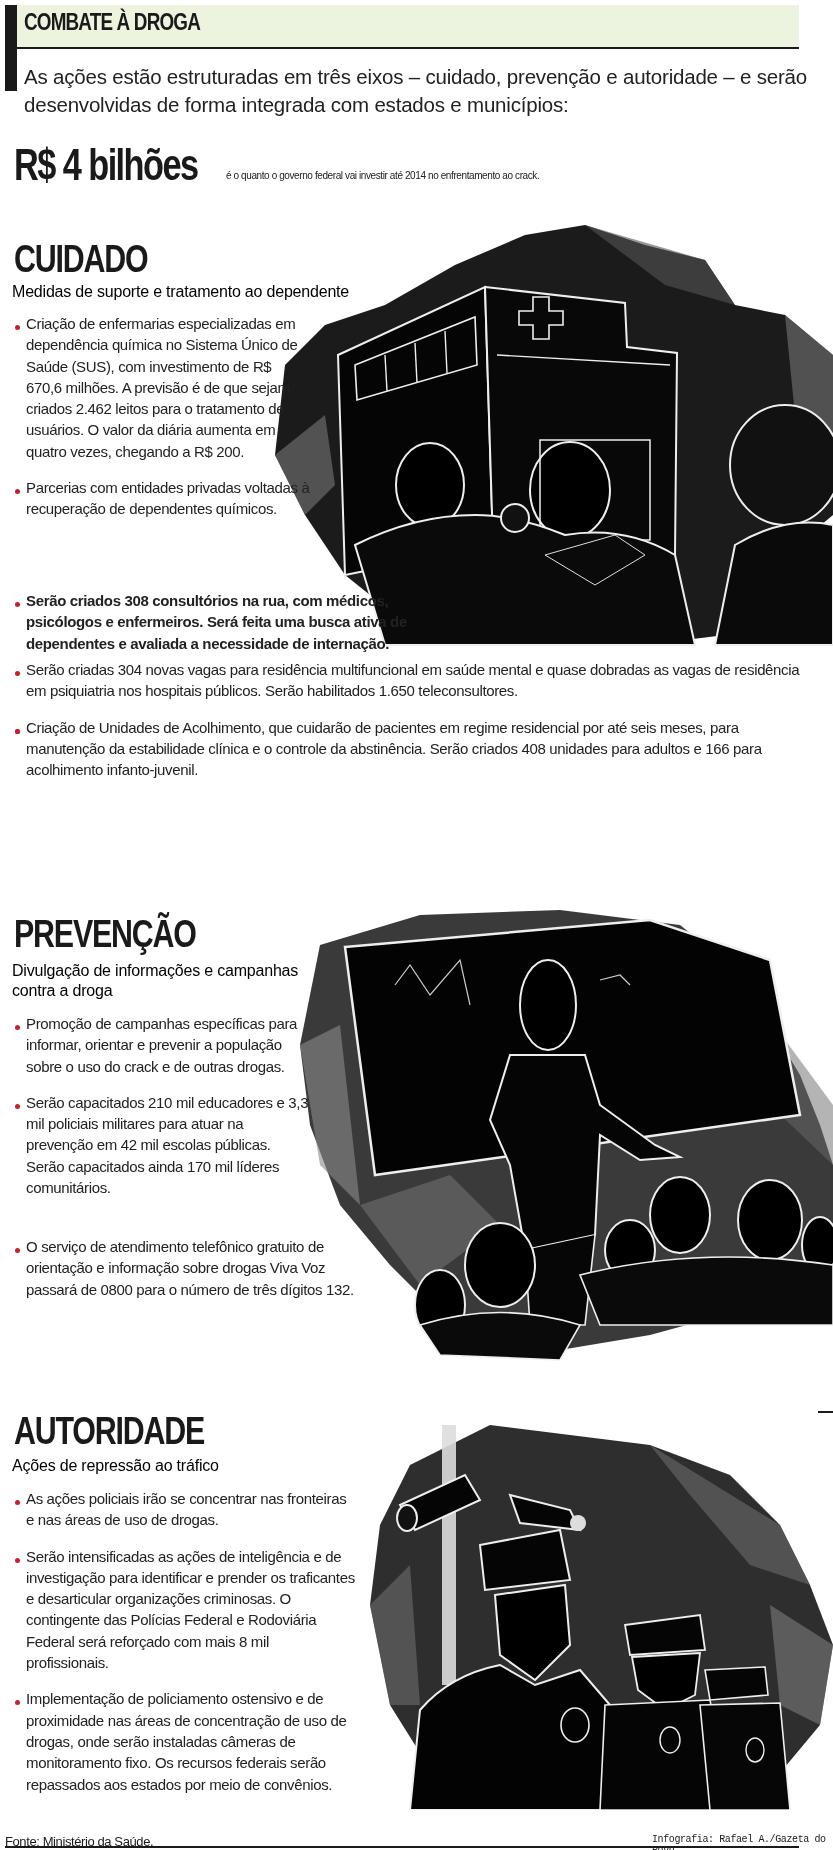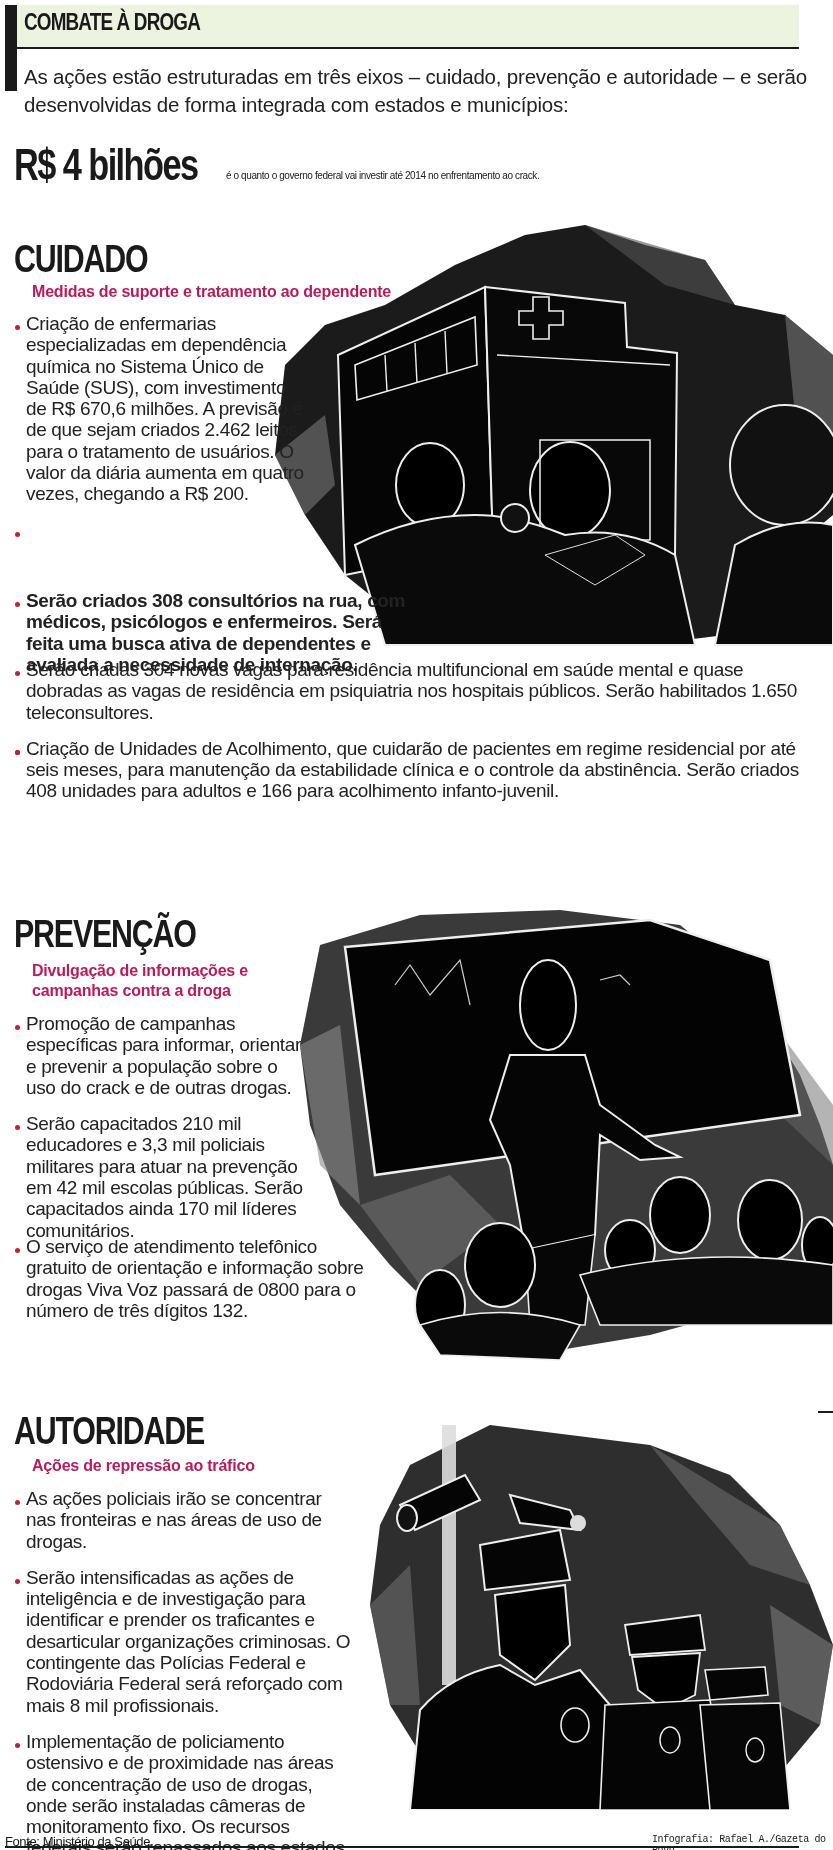--- a/index.html
+++ b/index.html
@@ -13,24 +13,24 @@
                   font-weight: bold; font-size: 23px; letter-spacing: -1px; color: #1a1a1a; transform: scaleX(0.82); transform-origin: left; white-space: nowrap; }
 
   .intro { position: absolute; left: 24px; top: 63px; width: 790px; font-size: 20.5px; line-height: 28px; color: #222; letter-spacing: -0.2px; }
 
   .budget { position: absolute; left: 14px; top: 140px; white-space: nowrap; }
   .budget-amount { font-weight: bold; font-size: 44px; letter-spacing: -2px; display: inline-block; transform: scaleX(0.78); transform-origin: left bottom; color: #1a1a1a; }
   .budget-text { position: absolute; left: 212px; top: 30px; font-size: 10px; letter-spacing: -0.4px; color: #222; }
 
   .sec-title { position: absolute; left: 14px; font-weight: bold; font-size: 38px; letter-spacing: -1.5px; color: #1a1a1a;
                transform: scaleX(0.8); transform-origin: left; white-space: nowrap; }
-  .sec-sub { position: absolute; left: 32px; font-size: 16px; color: #be185d; line-height: 20px; letter-spacing: -0.2px; font-weight: bold; }
+  .sec-sub { position: absolute; left: 12px; font-size: 16px; color: #000000; line-height: 20px; letter-spacing: -0.2px; }
 
   .bullets { position: absolute; left: 10px; margin: 0; padding: 0; list-style: none; }
-  .bullets li { position: relative; padding-left: 16px; font-size: 19px; line-height: 21.3px; color: #222; letter-spacing: -0.35px; margin-bottom: 15px; }
+  .bullets li { position: relative; padding-left: 16px; font-size: 15px; line-height: 21.3px; color: #222; letter-spacing: -0.35px; margin-bottom: 15px; }
   .bullet-dot { position: absolute; left: 5px; top: 12px; width: 5px; height: 5px; border-radius: 50%; background: #c8202a; }
 
   .illus { position: absolute; }
   .illus svg { display: block; }
 
   .source { position: absolute; left: 5px; top: 1834px; font-size: 13px; letter-spacing: -0.4px; color: #1a1a1a; }
   .credit { position: absolute; left: 652px; top: 1834px; font-size: 10px; letter-spacing: -0.4px; color: #1a1a1a; font-family: Liberation Mono, monospace; }
   .footer-rule { position: absolute; left: 5px; top: 1846px; width: 794px; height: 2px; background: #1a1a1a; }
   .stray-mark { position: absolute; left: 818px; top: 1411px; width: 15px; height: 2px; background: #1a1a1a; }
 </style>
@@ -75,21 +75,21 @@
     <ellipse cx="520" cy="250" rx="55" ry="60" fill="#111" stroke="#eee" stroke-width="2"></ellipse>
     <path d="M470,330 Q520,300 568,310 L568,430 L450,430 Z" fill="#0a0a0a" stroke="#eee" stroke-width="2"></path>
   </svg>
 </div>
 
 <div class="sec-title" style="top:238px;">CUIDADO</div>
 <div class="sec-sub" style="top:282px;">Medidas de suporte e tratamento ao dependente</div>
 
 <ul class="bullets" style="top:313px; width:300px;">
   <li><span class="bullet-dot"></span><span>Criação de enfermarias especializadas em dependência química no Sistema Único de Saúde (SUS), com investimento de R$ 670,6 milhões. A previsão é de que sejam criados 2.462 leitos para o tratamento de usuários. O valor da diária aumenta em quatro vezes, chegando a R$ 200.</span></li>
-  <li><span class="bullet-dot"></span></li>
+  <li><span class="bullet-dot"></span><span>Parcerias com entidades privadas voltadas à recuperação de dependentes químicos.</span></li>
 </ul>
 <ul class="bullets" style="top:590px; width:400px;font-weight:bold;">
   <li><span class="bullet-dot"></span><span>Serão criados 308 consultórios na rua, com médicos, psicólogos e enfermeiros. Será feita uma busca ativa de dependentes e avaliada a necessidade de internação.</span></li>
 </ul>
 <ul class="bullets" style="top:659px; width:800px;">
   <li><span class="bullet-dot"></span><span>Serão criadas 304 novas vagas para residência multifuncional em saúde mental e quase dobradas as vagas de residência em psiquiatria nos hospitais públicos. Serão habilitados 1.650 teleconsultores.</span></li>
   <li><span class="bullet-dot"></span></li>
   <li><span class="bullet-dot"></span><span>Criação de Unidades de Acolhimento, que cuidarão de pacientes em regime residencial por até seis meses, para manutenção da estabilidade clínica e o controle da abstinência. Serão criados 408 unidades para adultos e 166 para acolhimento infanto-juvenil.</span></li>
 </ul>
 

